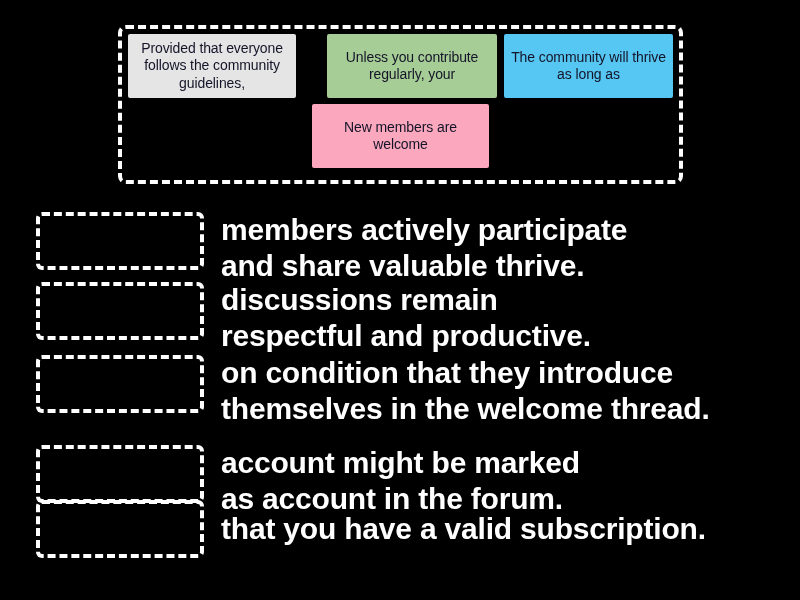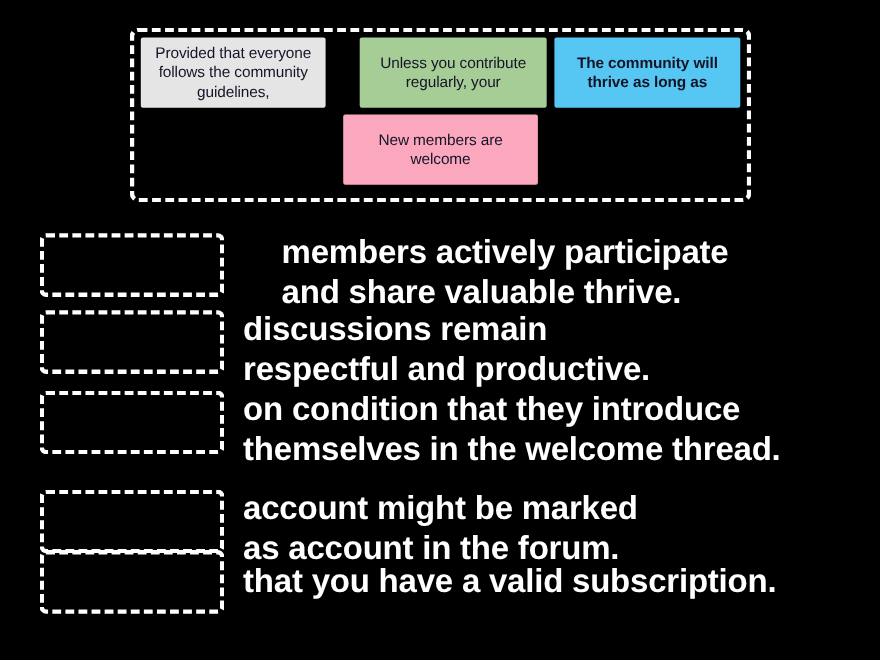--- a/index.html
+++ b/index.html
@@ -56,21 +56,21 @@
     height: 64px;
     cursor: move;
     user-select: none;
     letter-spacing: -0.1px;
   }
 
   .tile-text { display: block; width: 100%; }
 
   .tile.orange { background: #e5e5e5; width: 178px; }
   .tile.green  { background: #a7cd96; width: 180px; margin-left: 24px; }
-  .tile.blue   { background: #56c6f2; width: 179px; font-weight: bold; }
+  .tile.blue   { background: #56c6f2; width: 179px; }
   .tile.khaki  { background: #cbc87b; width: 176px; }
   .tile.pink   { background: #fba7bd; width: 177px; }
 
   
   #answer-area {
     position: absolute;
     left: 36px;
     top: 205px;
     width: 760px;
     height: 360px;
@@ -101,21 +101,21 @@
     font-weight: bold;
     line-height: 36px;
     white-space: nowrap;
     letter-spacing: -0.2px;
     padding-top: 0px;
   }
 
   .answer-text .ln { display: block; }
 
   
-  #row-1 { top: 7px; gap: 35px; }
+  #row-1 { top: 7px; }
   #row-2 { top: 77px; }
   #row-3 { top: 150px; }
   #row-4 { top: 240px; }
   #row-5 { top: 295px; text-align: center; }
 
   #row-5 .answer-text { padding-top: 11px; }
 </style>
 </head>
 <body>
 

